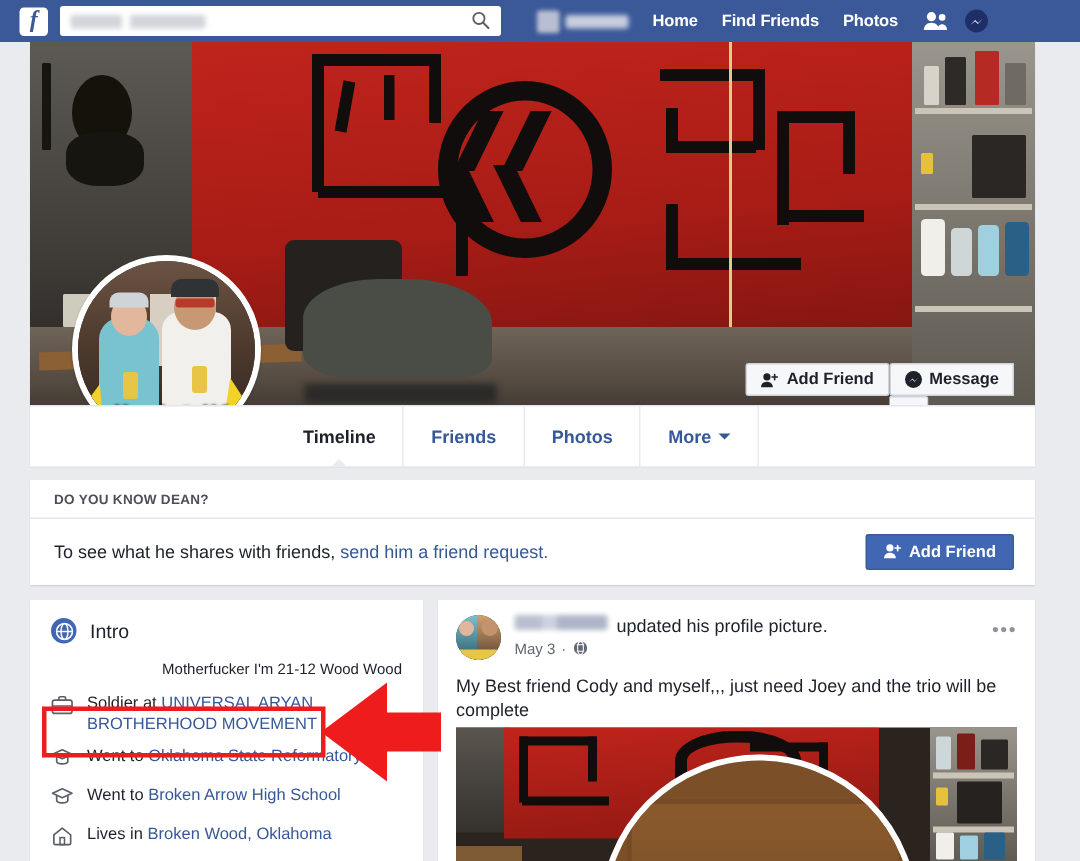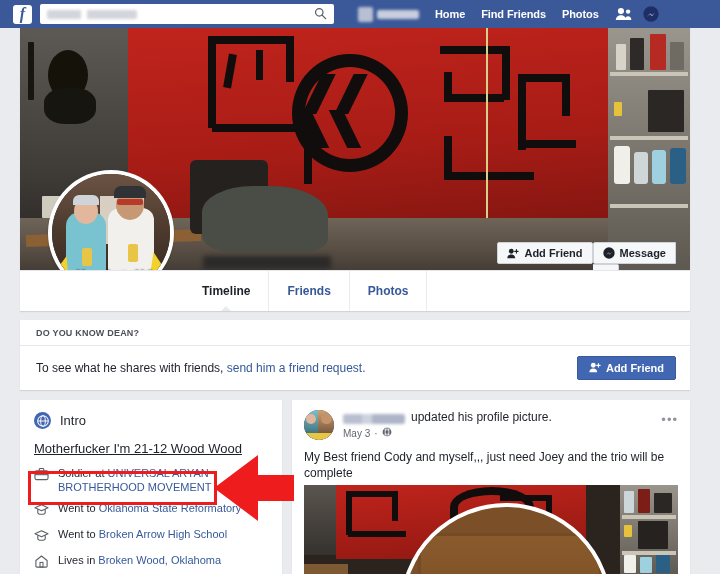--- a/index.html
+++ b/index.html
@@ -215,21 +215,21 @@
     background: #ffffff; box-shadow: 0 1px 1px rgba(0,0,0,.10);
     padding: 12px 14px 0 14px;
   }
   .intro-head { display: flex; align-items: center; }
   .globe-icon {
     width: 17px; height: 17px; border-radius: 50%; background: #4267b2;
     display: flex; align-items: center; justify-content: center;
   }
   .intro-title { margin-left: 9px; font-size: 13px; color: #1d2129; }
   .intro-quote {
-    margin-top: 12px; text-align: left; font-size: 13px; color: #1d2129; text-decoration: underline;
+    margin-top: 12px; text-align: right; font-size: 10px; color: #1d2129;
   }
   .intro-list { margin-top: 10px; }
   .intro-row { display: flex; align-items: flex-start; margin-bottom: 7px; }
   .intro-row .ico { width: 16px; flex: 0 0 16px; margin-top: 1px; }
   .intro-row .txt { margin-left: 8px; font-size: 11px; color: #1d2129; line-height: 14px; }
   .intro-row .txt a { color: #365899; text-decoration: none; }
 
   
   .post-card {
     position: absolute; left: 292px; top: 400px; width: 398px; height: 174px;
@@ -240,21 +240,21 @@
   .post-avatar {
     width: 30px; height: 30px; border-radius: 50%; overflow: hidden;
     position: relative; flex: 0 0 30px; background: #4a3a2c;
   }
   .pa-l { position: absolute; left: 0; top: 0; width: 15px; height: 30px; background: linear-gradient(180deg,#7fbfcc,#2d5f6b); }
   .pa-r { position: absolute; right: 0; top: 0; width: 16px; height: 30px; background: linear-gradient(180deg,#cfa271,#5d4330); }
   .pa-h1 { position: absolute; left: 2px; top: 4px; width: 10px; height: 10px; border-radius: 50%; background: #e0b79c; }
   .pa-h2 { position: absolute; right: 2px; top: 3px; width: 11px; height: 11px; border-radius: 50%; background: #c3936c; }
   .pa-y { position: absolute; left: 0; bottom: 0; width: 30px; height: 7px; background: #e7c645; }
   .post-meta { margin-left: 9px; flex: 1; }
-  .post-line1 { display: flex; align-items: flex-end; }
+  .post-line1 { display: flex; align-items: flex-start; }
   .name-blur {
     width: 62px; height: 10px; border-radius: 2px;
     background: linear-gradient(90deg,#b9bfcf 0 30%,#cdd2de 30% 46%,#aeb5c8 46% 100%);
     filter: blur(1.8px);
   }
   .post-action { margin-left: 6px; font-size: 12px; color: #1d2129; }
   .post-line2 { margin-top: 3px; display: flex; align-items: center; font-size: 10px; color: #616770; }
   .post-dot { margin: 0 4px; }
   .post-dots {
     color: #90949c; font-size: 13px; letter-spacing: 1px; margin-left: auto;
@@ -440,20 +440,24 @@
     <div class="tabs">
       <div class="tab active">
         <span>Timeline</span>
       </div>
       <div class="tab">
         <span>Friends</span>
       </div>
       <div class="tab">
         <span>Photos</span>
       </div>
+      <div class="tab">
+        <span>More</span>
+        <span class="caret"></span>
+      </div>
     </div>
   </div>
 
   <div class="know-card">
     <div class="know-head">DO YOU KNOW DEAN?</div>
     <div class="know-body">
       <div class="know-text">
         <span>To see what he shares with friends, </span><a href="#">send him a friend request.</a>
       </div>
       <div class="btn-blue">

